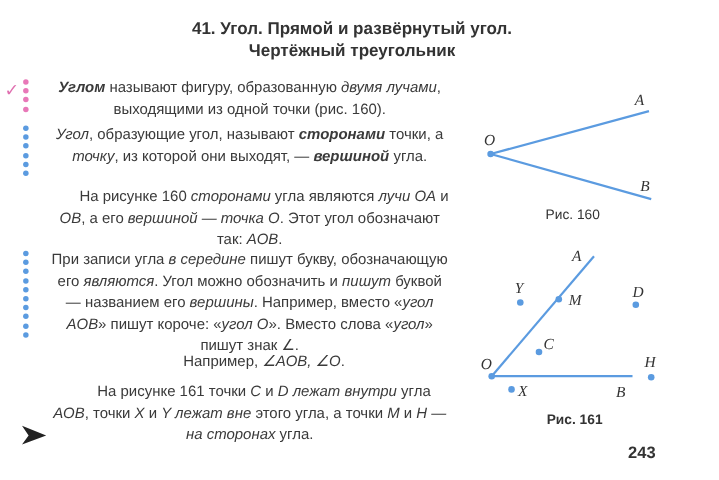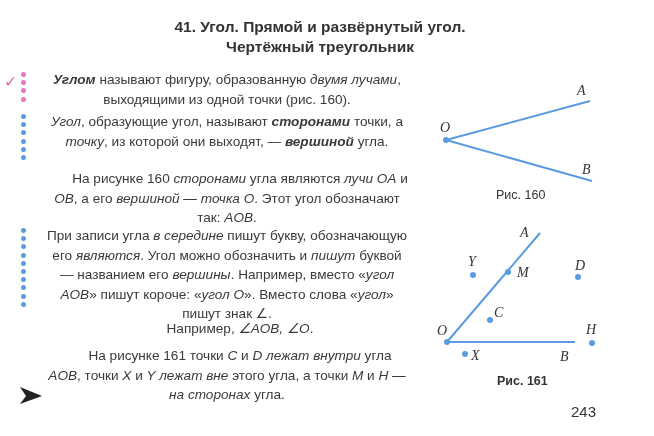--- a/index.html
+++ b/index.html
@@ -15,21 +15,21 @@
   .title .l2 { position:relative; left:-7px; }
   .text { position:absolute; left:46px; width:362px; font-size:13.6px; line-height:19.5px; color:#3a3a3a;text-align:center; }
   .text p { margin:0; }
   .ind { text-indent:26px; }
   i { font-style:italic; }
   b { font-weight:bold; }
   .dots { position:absolute; left:21px; display:flex; flex-direction:column; gap:0; }
   .dot { width:5px; height:5px; border-radius:50%; margin-bottom:3.2px; }
   .check { position:absolute; left:4px; top:72px; color:#e070b0; font-size:16px; }
   .arrow { position:absolute; left:18px; top:385px; }
-  .pagenum { position:absolute; left:571px; top:403px; font-weight:normal; font-size:15px; color:#333; }
+  .pagenum { position:absolute; left:571px; top:403px; font-weight:bold; font-size:15px; color:#333; }
   .fig { position:absolute; }
   .cap { position:absolute; font-size:12.5px; color:#333; }
   svg text { font-family:"Liberation Serif", serif; font-style:italic; font-size:14px; fill:#333; }
 </style>
 </head>
 <body>
 
 <div class="title">
   <div class="l1">41. Угол. Прямой и развёрнутый угол.</div>
   <div class="l2">Чертёжный треугольник</div>

